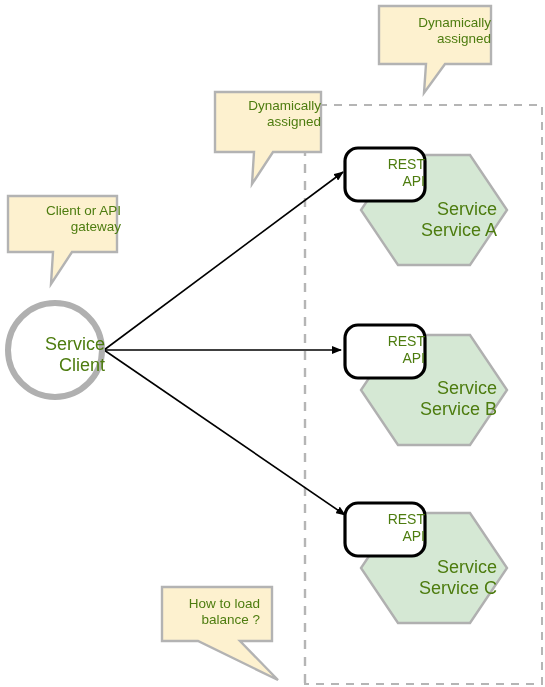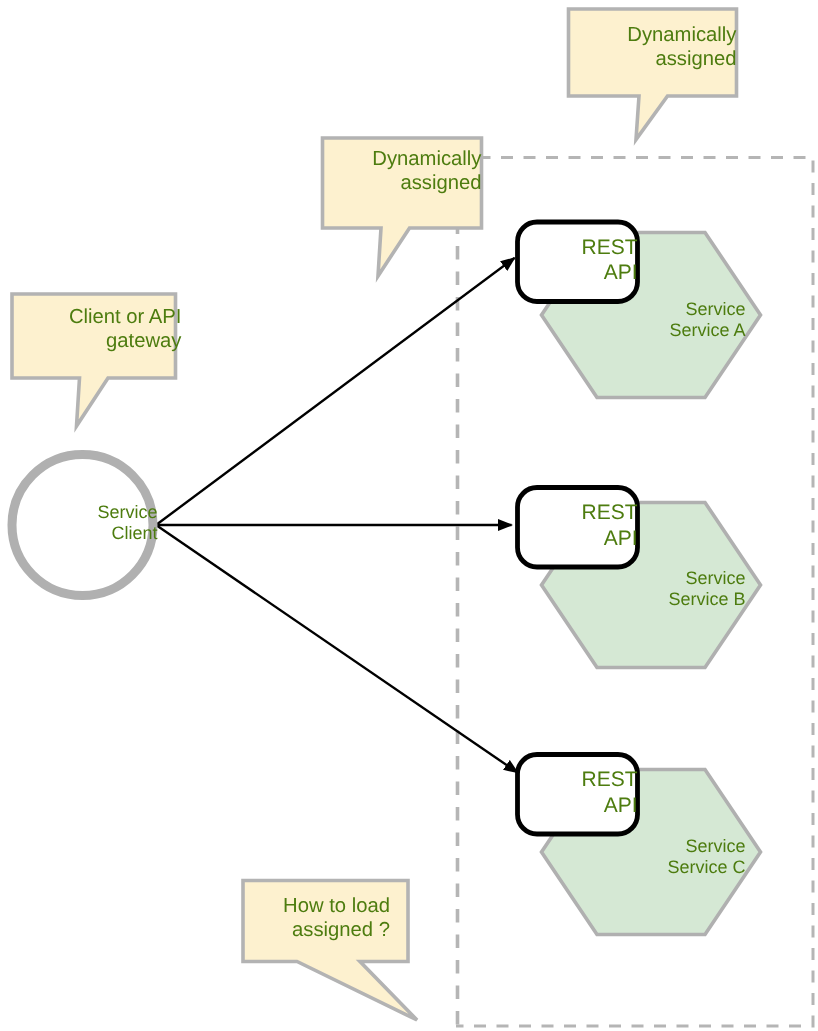--- a/index.html
+++ b/index.html
@@ -35,21 +35,21 @@
     text-align: right;
     color: #4d7c0f;
     line-height: 1.18;
     white-space: pre;
     pointer-events: none;
   }
   .callout-text {
     font-size: 13.5px;
   }
   .node-text {
-    font-size: 12px;
+    font-size: 18px;
   }
   .edge-label {
     font-size: 13.5px;
   }
   .restapi-text {
     font-size: 14px;
   }
 </style>
 </head>
 <body>
@@ -106,15 +106,15 @@
     <path d="M 215 92 L 321 92 L 321 152 L 273 152 L 252 184 L 254 152 L 215 152 Z" fill="#fdf1cf" stroke="#b3b3b3" stroke-width="2.4" stroke-linejoin="miter"></path>
 
     <path d="M 8 196 L 117 196 L 117 252 L 72 252 L 51 284 L 53 252 L 8 252 Z" fill="#fdf1cf" stroke="#b3b3b3" stroke-width="2.4" stroke-linejoin="miter"></path>
 
     <path d="M 162 587 L 272 587 L 272 641 L 240 641 L 278 680 L 198 641 L 162 641 Z" fill="#fdf1cf" stroke="#b3b3b3" stroke-width="2.4" stroke-linejoin="miter"></path>
   </svg>
 
   <div class="txt callout-text" style="left:379px; top:15px; width:112px;"><span>Dynamically</span><br><span>assigned</span></div>
   <div class="txt callout-text" style="left:215px; top:98px; width:106px;"><span>Dynamically</span><br><span>assigned</span></div>
   <div class="txt callout-text" style="left:8px; top:203px; width:113px;"><span>Client or API</span><br><span>gateway</span></div>
-  <div class="txt callout-text" style="left:162px; top:596px; width:98px;"><span>How to load</span><br><span>assigned ?</span></div>
+  <div class="txt callout-text" style="left:162px; top:596px; width:98px;"><span>How to load</span><br><span>balance ?</span></div>
 
 </div>
 
 </body></html>

